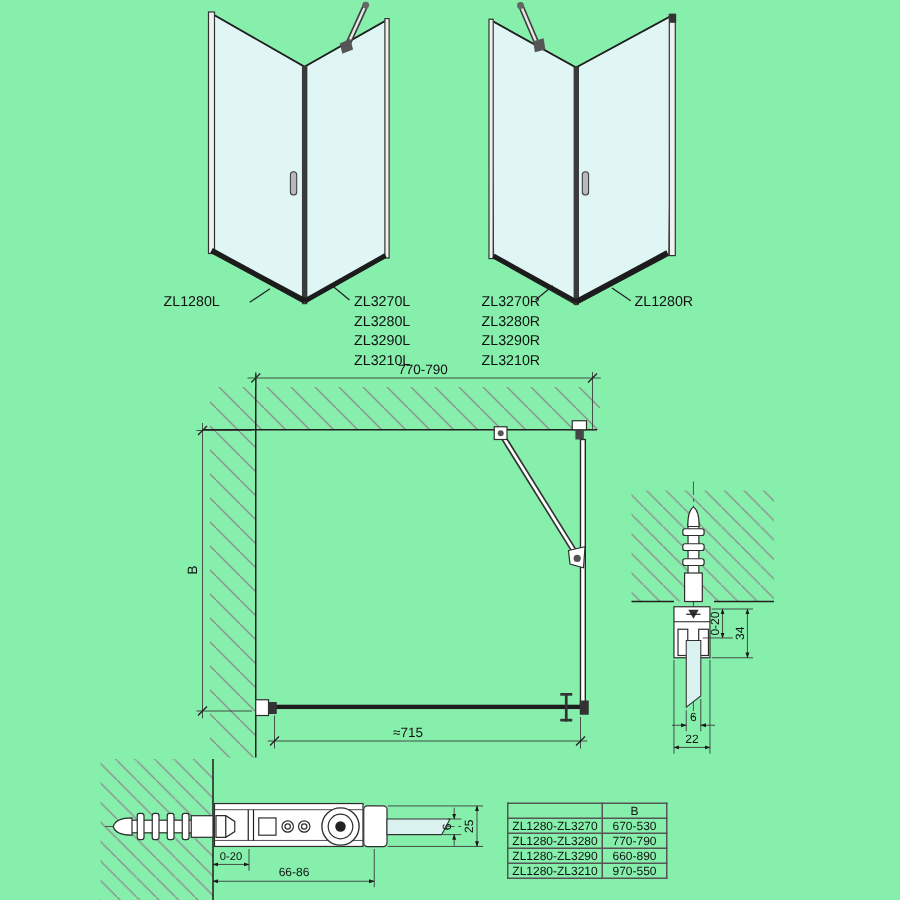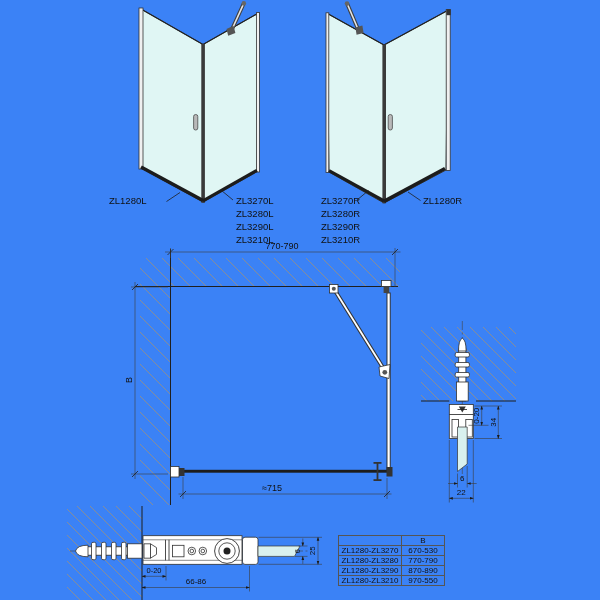--- a/index.html
+++ b/index.html
@@ -1,16 +1,16 @@
 <!DOCTYPE html>
 <html><head>
 <meta charset="utf-8">
 <style>
   html,body { margin:0; padding:0; background:#ffffff; }
-  #canvas { position:relative; width:600px; height:600px; background:#3b82f6; overflow:hidden;
+  #canvas { position:relative; width:600px; height:600px; background:#86efac; overflow:hidden;
             font-family:"Liberation Sans", sans-serif; }
   #drawing { position:absolute; left:0; top:0; }
 
   
   .glass      { fill:#e0f6f4; stroke:#2b2b2b; stroke-width:0.9; }
   .glass-sec  { fill:#d9f1ef; stroke:#333; stroke-width:0.7; }
   .edge       { stroke:#222; stroke-width:1.1; fill:none; }
   .profile    { fill:#f0f0f0; stroke:#333; stroke-width:0.8; }
   .profile-dk { fill:#3a3a3a; stroke:none; }
   .thick      { stroke:#1c1c1c; fill:none; }
@@ -284,21 +284,21 @@
     <tr>
       <td class="c1">ZL1280-ZL3270</td>
       <td class="c2">670-530</td>
     </tr>
     <tr>
       <td class="c1">ZL1280-ZL3280</td>
       <td class="c2">770-790</td>
     </tr>
     <tr>
       <td class="c1">ZL1280-ZL3290</td>
-      <td class="c2">870-890</td>
+      <td class="c2">660-890</td>
     </tr>
     <tr>
       <td class="c1">ZL1280-ZL3210</td>
       <td class="c2">970-550</td>
     </tr>
   </tbody>
 </table>
 
 </div>
 

